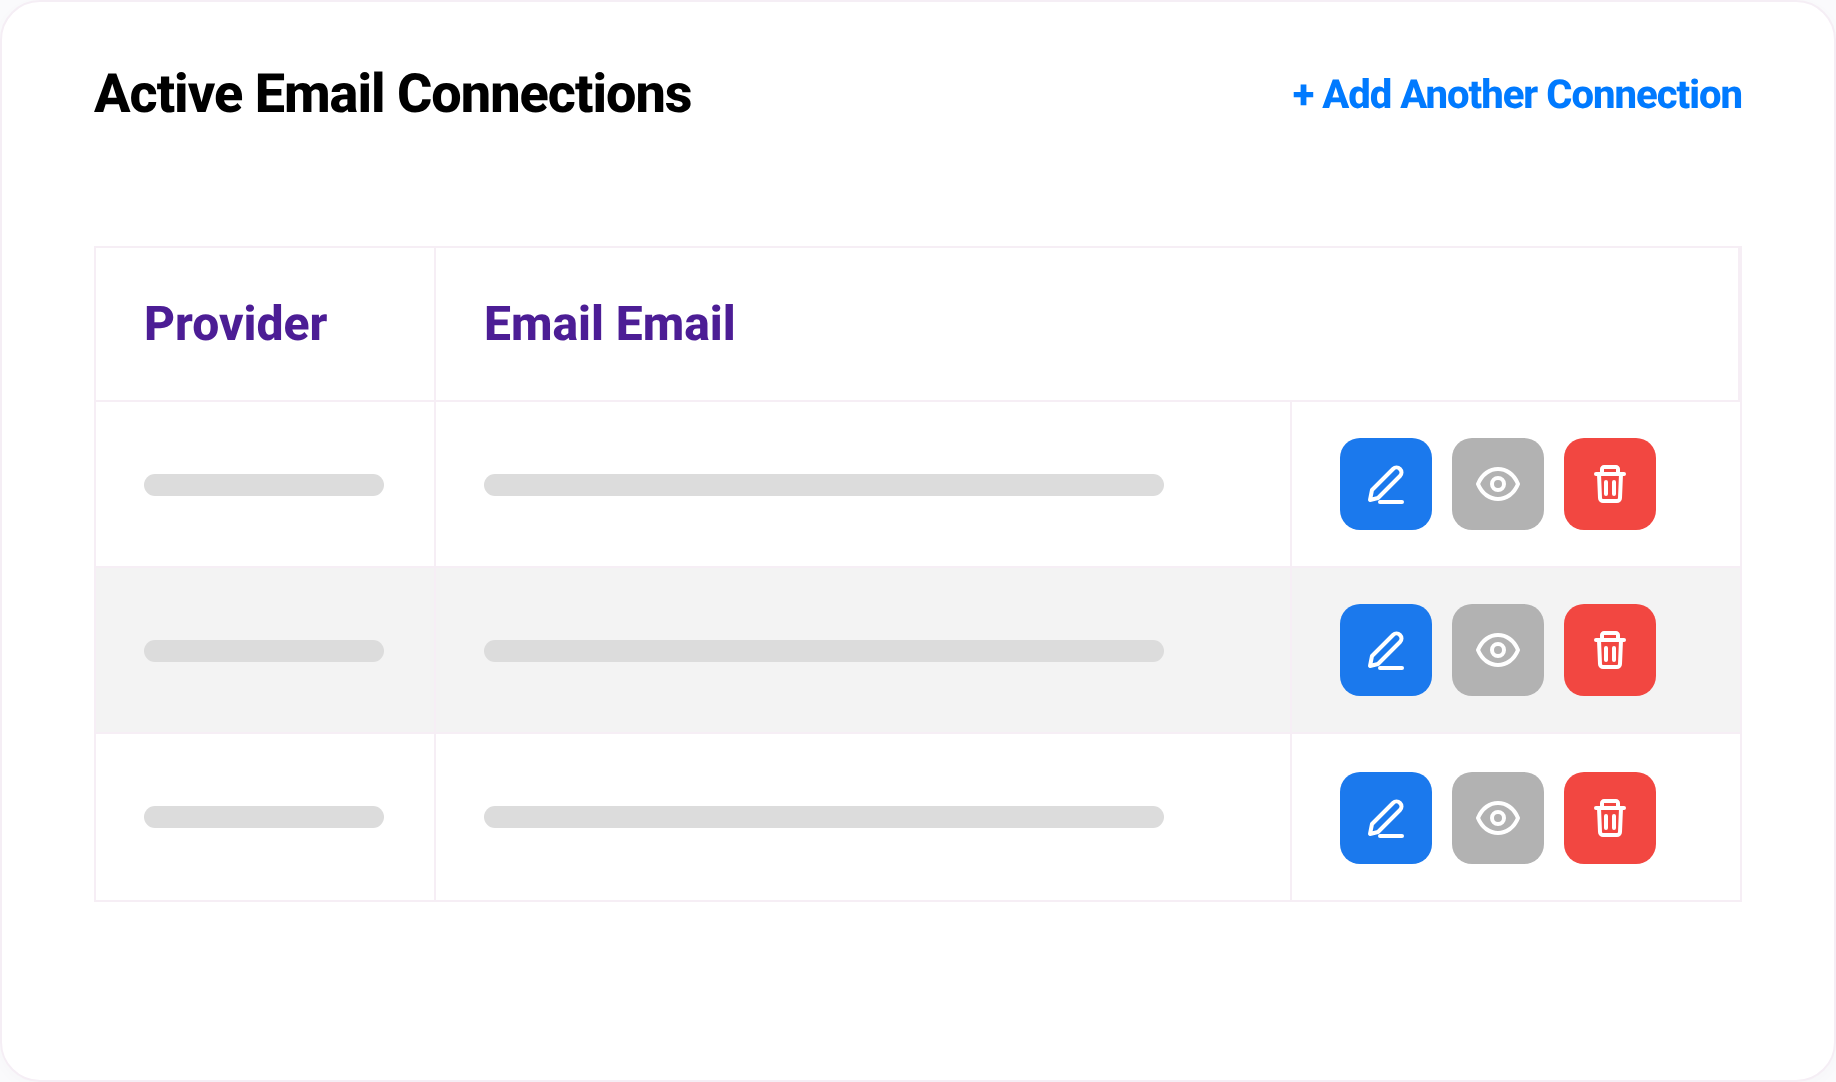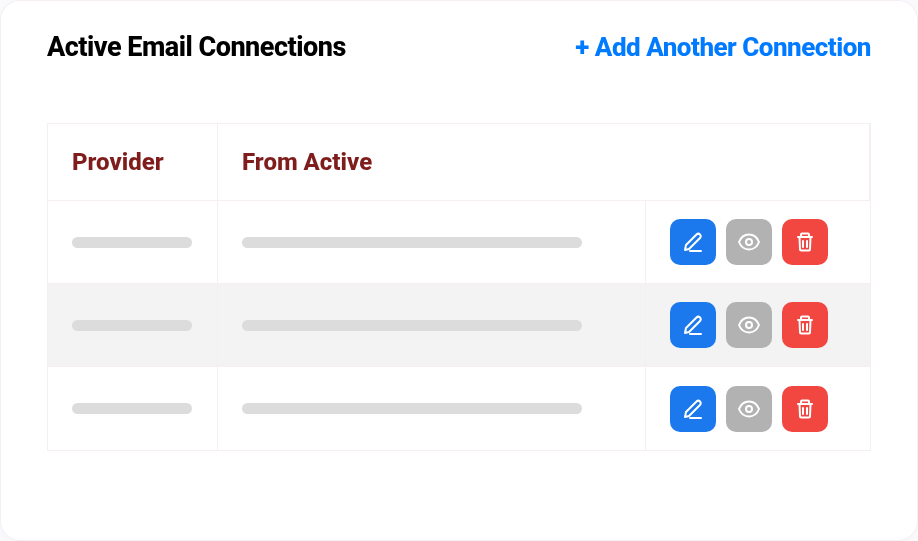--- a/index.html
+++ b/index.html
@@ -29,38 +29,38 @@
       align-items: center;
       margin-bottom: 60px;
     }
     .title {
       font-size: 27px;
       font-weight: 800;
       color: #000000;
       letter-spacing: -0.5px;
     }
     .add-link {
-      font-size: 26px;
+      font-size: 20px;
       font-weight: 800;
       color: #007aff;
       cursor: pointer;
       letter-spacing: -0.5px;
     }
     .table {
       border: 1px solid #f6eef5;
       width: 100%;
     }
     .table-header {
       display: flex;
       border-bottom: 1px solid #f6eef5;
     }
     .th {
       font-size: 24px;
       font-weight: 800;
-      color: #7f1d1d;
+      color: #4c1d95;
       padding: 24px 24px;
     }
     .col-provider {
       width: 170px;
       border-right: 1px solid #f6eef5;
     }
     .col-email {
       flex: 1;
       border-right: 1px solid #f6eef5;
     }
@@ -135,21 +135,21 @@
 
 <div class="card">
   <div class="header">
     <div class="title">Active Email Connections</div>
     <div class="add-link">+ Add Another Connection</div>
   </div>
 
   <div class="table">
     <div class="table-header">
       <div class="th col-provider">Provider</div>
-      <div class="th col-email">From Active</div>
+      <div class="th col-email">Email Email</div>
     </div>
 
     <div class="table-row">
       <div class="td col-provider">
         <div class="skeleton provider"></div>
       </div>
       <div class="td col-email">
         <div class="skeleton email"></div>
       </div>
       <div class="td col-actions">

